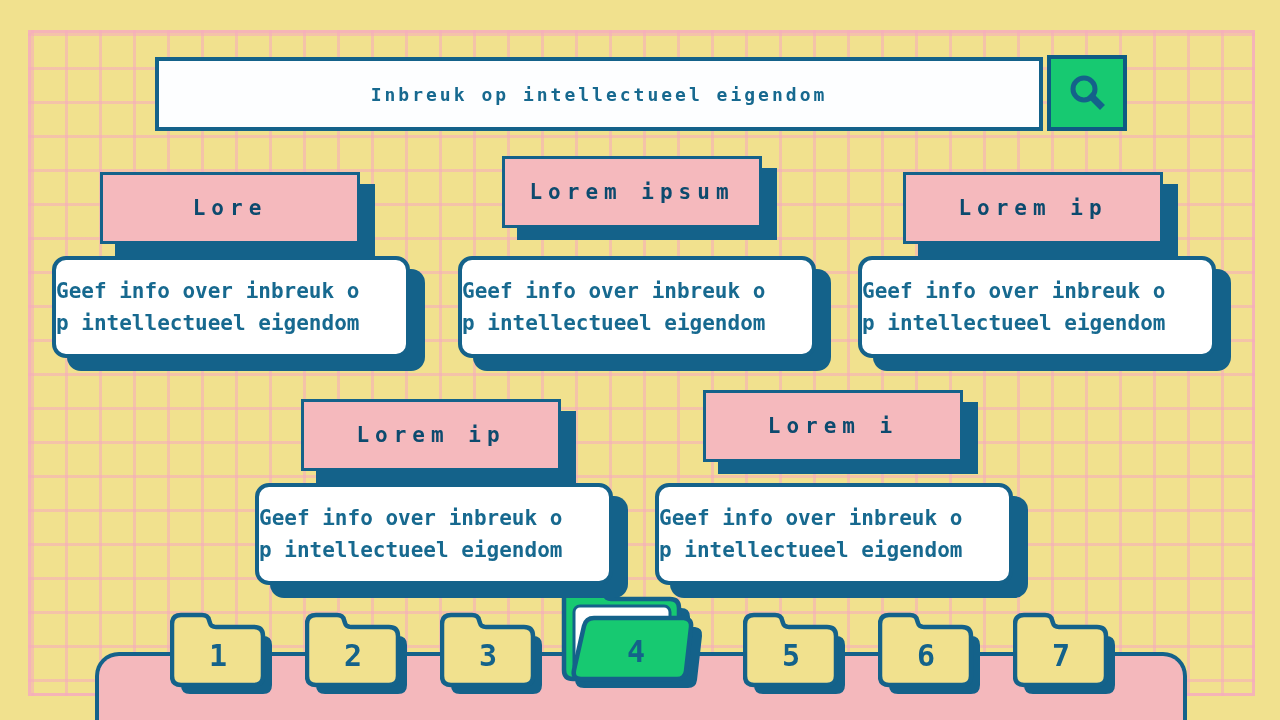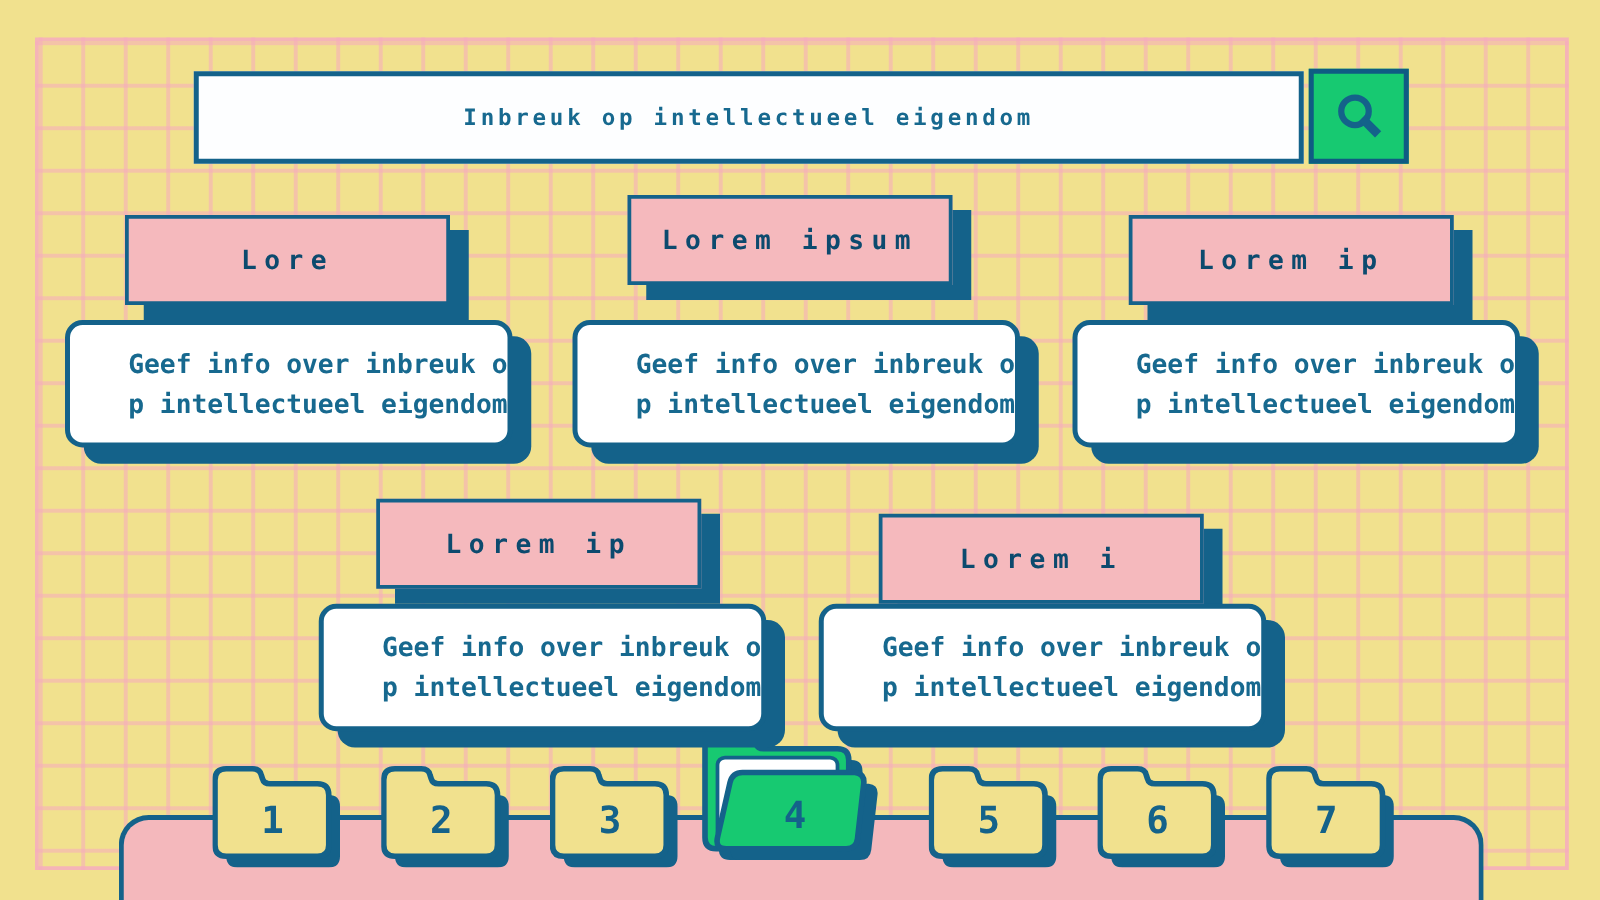--- a/index.html
+++ b/index.html
@@ -40,32 +40,32 @@
     background:#F5B9BD;border:3px solid #14628A;
     box-shadow:15px 12px 0 #14628A;
     display:flex;align-items:center;justify-content:center;
     color:#0c4a6e;font-size:21px;letter-spacing:6px;
     z-index:3;cursor:pointer;white-space:nowrap;
   }
   .card-desc{
     position:absolute;width:350px;height:94px;
     background:#FFFFFF;border:4px solid #14628A;border-radius:14px;
     box-shadow:15px 13px 0 #14628A;
-    display:flex;align-items:center;justify-content:flex-end;
+    display:flex;align-items:center;justify-content:flex-start;
     z-index:3;
   }
   .card-desc .txt{
     width:24ch;font-size:21px;line-height:32px;color:#17698F;
     word-break:break-all;text-align:center;
   }
   .c1t{left:100px;top:172px}.c1d{left:52px;top:256px}
   .c2t{left:502px;top:156px}.c2d{left:458px;top:256px}
   .c3t{left:903px;top:172px}.c3d{left:858px;top:256px}
   .c4t{left:301px;top:399px}.c4d{left:255px;top:483px}
-  .c5t{left:703px;top:411px}.c5d{left:655px;top:483px}
+  .c5t{left:703px;top:390px}.c5d{left:655px;top:483px}
   
   .panel{
     position:absolute;left:95px;top:652px;width:1084px;height:68px;
     background:#F4B8BC;border:4px solid #14628A;border-bottom:none;
     border-radius:24px 24px 0 0;z-index:1;
   }
   .folder{position:absolute;width:104px;height:88px;z-index:2;cursor:pointer;}
   .f1{left:170px;top:606px}.f2{left:305px;top:606px}.f3{left:440px;top:606px}
   .f5{left:743px;top:606px}.f6{left:878px;top:606px}.f7{left:1013px;top:606px}
   .f4{left:560px;top:580px;width:152px;height:116px;z-index:2;}

